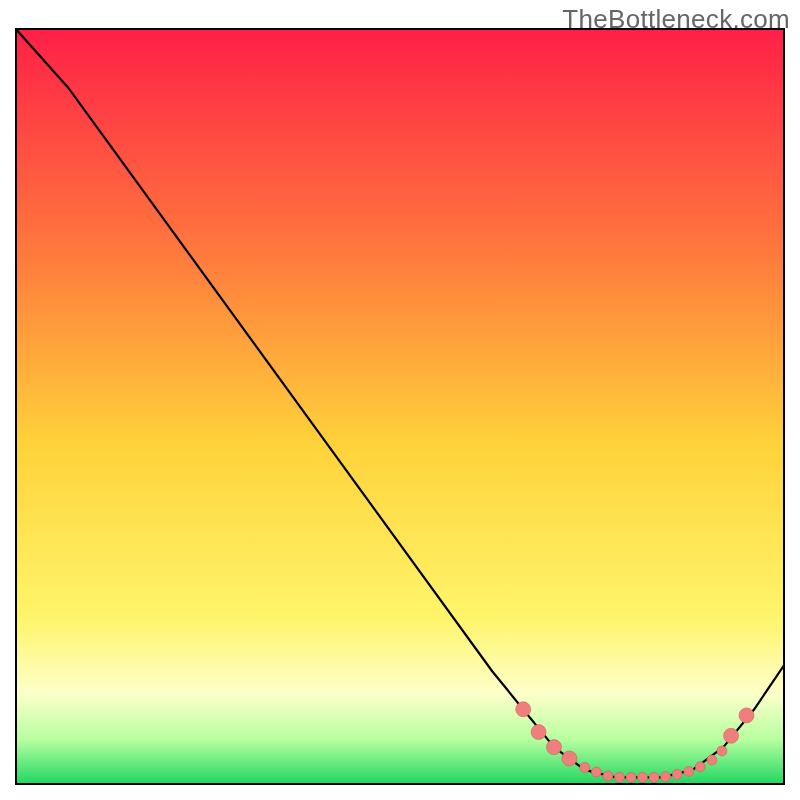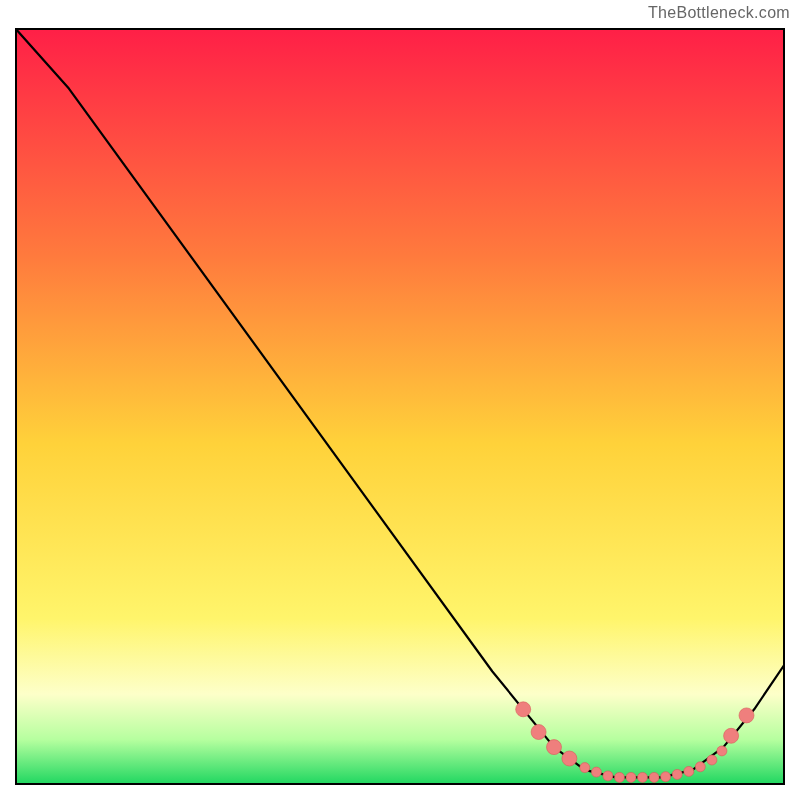--- a/index.html
+++ b/index.html
@@ -14,21 +14,21 @@
   .stage {
     position: relative;
     width: 800px;
     height: 800px;
   }
   .watermark {
     position: absolute;
     top: 4px;
     right: 10px;
     color: #666666;
-    font-size: 16px;
+    font-size: 26px;
     letter-spacing: 0.3px;
     font-weight: 500;
   }
   .plot-wrap {
     position: absolute;
     left: 15px;
     top: 28px;
     width: 770px;
     height: 757px;
   }

